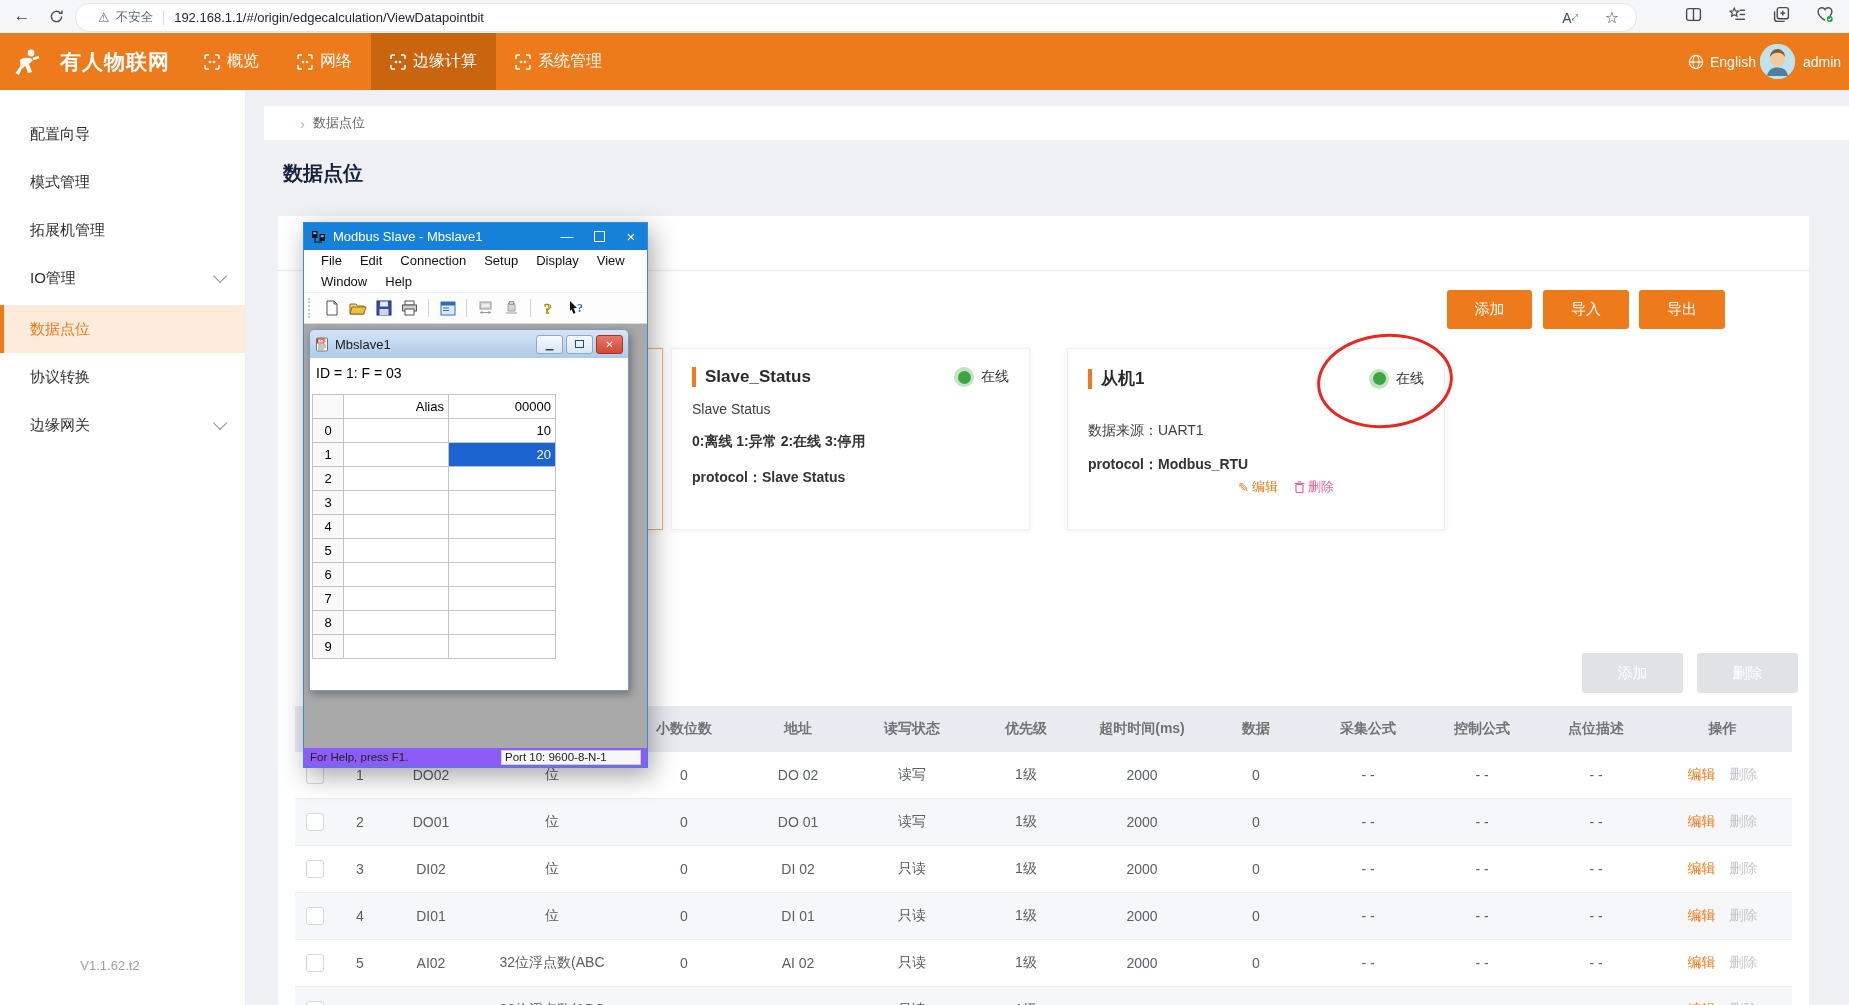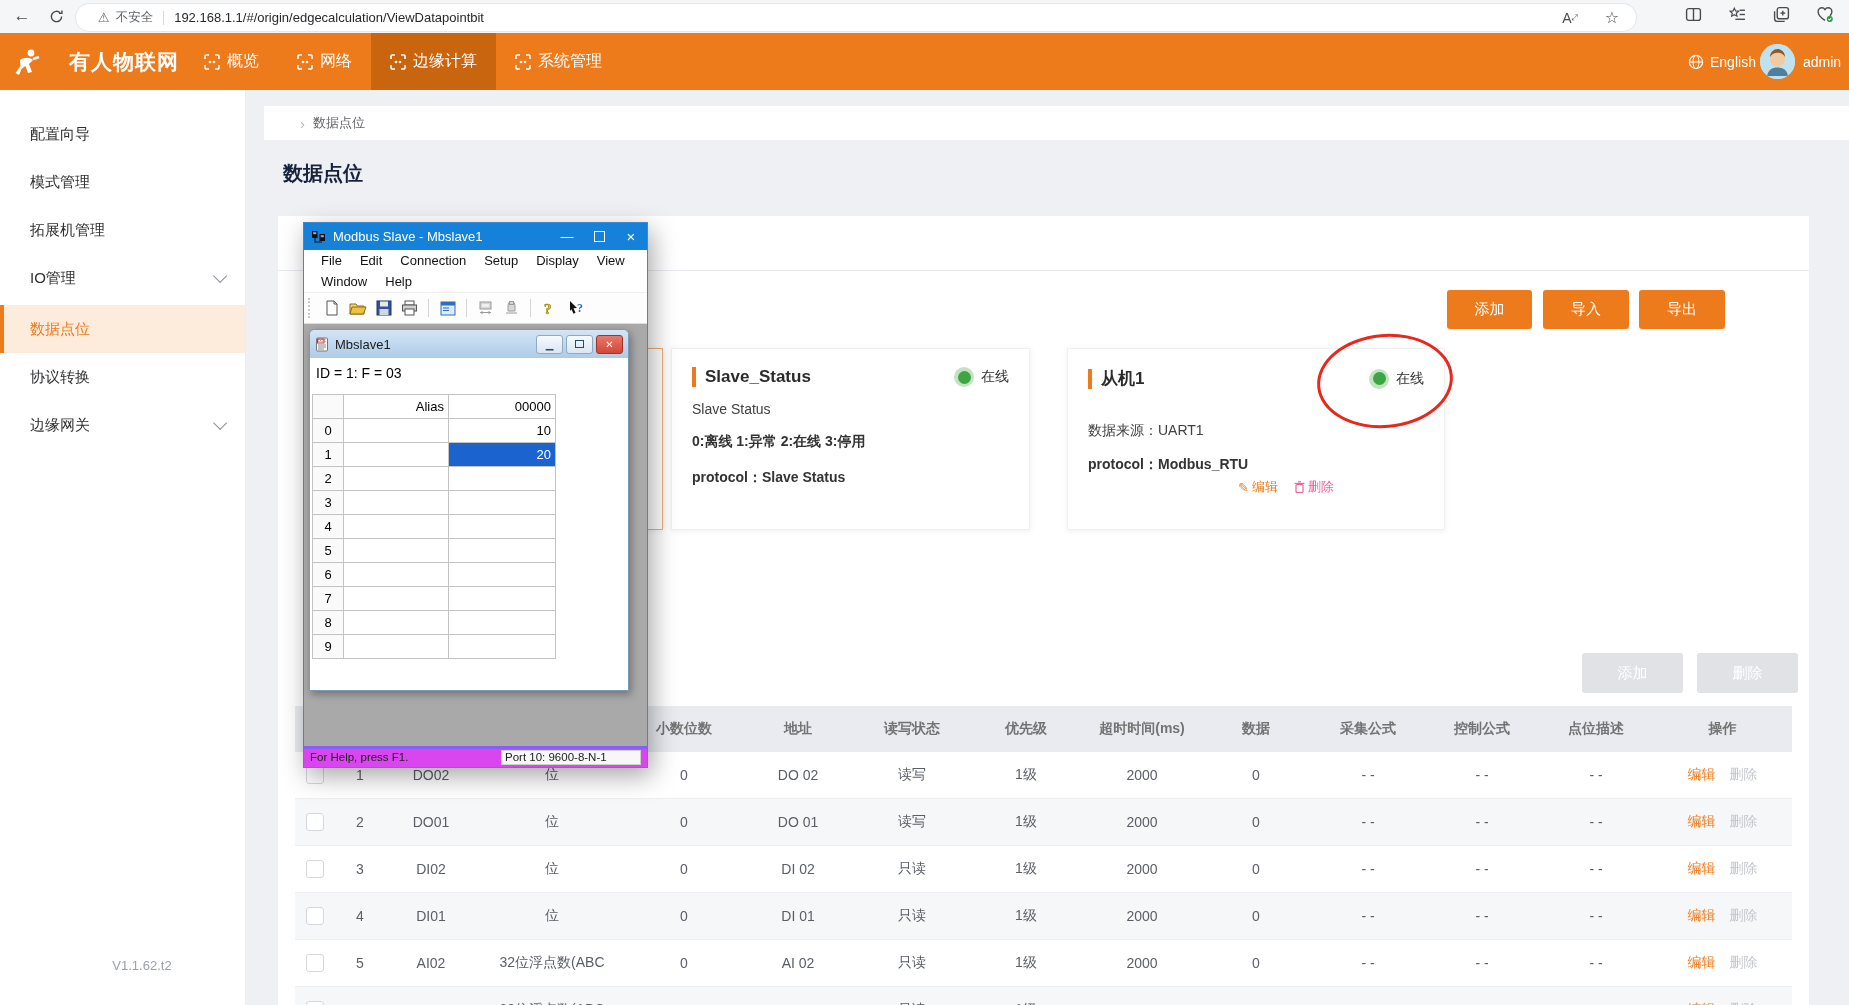--- a/index.html
+++ b/index.html
@@ -15,35 +15,35 @@
   .url-pill{position:absolute;left:75px;top:3px;width:1560px;height:27px;background:#ffffff;border:1px solid #e4e6ea;border-radius:14px;display:flex;align-items:center;}
   .url-pill .warn{font-size:13px;color:#5f6368;margin-left:22px;}
   .url-pill .sec{font-size:12.5px;color:#5f6368;margin-left:6px;}
   .url-pill .div{width:1px;height:14px;background:#d8dadd;margin:0 10px;}
   .url-pill .url{font-size:13px;color:#26282b;}
   .pill-right{position:absolute;right:14px;top:0;height:27px;display:flex;align-items:center;gap:22px;color:#474b50;}
   .bico{width:20px;height:20px;display:inline-flex;align-items:center;justify-content:center;cursor:pointer;}
   .right-icons{position:absolute;right:14px;top:4px;display:flex;gap:24px;color:#474b50;}
   
   .app-header{position:absolute;left:0;top:33px;width:1849px;height:57px;background:var(--accent);color:#fff;}
-  .brand{position:absolute;left:12px;top:0;height:57px;display:flex;align-items:center;gap:25px;}
+  .brand{position:absolute;left:12px;top:0;height:57px;display:flex;align-items:center;gap:16px;}
   .brand-text{font-size:21px;font-weight:bold;letter-spacing:1px;}
   .top-nav{position:absolute;left:185px;top:0;height:57px;display:flex;}
   .nav-item{height:57px;display:flex;align-items:center;gap:7px;padding:0 19px;font-size:16px;cursor:pointer;}
   .nav-item.active{background:var(--accent-dark);}
   .lang{position:absolute;left:1688px;top:0;height:57px;display:flex;align-items:center;gap:6px;font-size:14px;cursor:pointer;}
   .avatar{position:absolute;left:1760px;top:11px;width:35px;height:35px;border-radius:50%;overflow:hidden;background:#bfe2ee;cursor:pointer;}
   .username{position:absolute;left:1803px;top:0;height:57px;display:flex;align-items:center;font-size:14px;width:46px;overflow:hidden;}
   
   .sidebar{position:absolute;left:0;top:90px;width:245px;height:915px;background:#ffffff;border-right:1px solid #ebedf0;}
   .side-item{position:absolute;left:0;width:245px;height:48px;display:flex;align-items:center;font-size:15px;color:#303133;padding-left:30px;box-sizing:border-box;cursor:pointer;}
   .side-item .chev{position:absolute;right:22px;width:9px;height:9px;border-right:1.5px solid #8a8f99;border-bottom:1.5px solid #8a8f99;transform:rotate(45deg) translateY(-3px);}
   .side-item.active{background:#fdebdc;color:var(--accent);}
   .side-item.active::before{content:"";position:absolute;left:0;top:0;width:4px;height:48px;background:var(--accent);}
-  .version{position:absolute;left:0;top:868px;width:220px;text-align:center;font-size:13px;color:#9aa0a8;margin-left:32px;}
+  .version{position:absolute;left:0;top:868px;width:220px;text-align:center;font-size:13px;color:#9aa0a8;}
   
   .breadcrumb-bar{position:absolute;left:264px;top:106px;width:1585px;height:34px;background:#fff;display:flex;align-items:center;}
   .breadcrumb-bar .sep{color:#b4b8bf;font-size:15px;margin-left:36px;margin-right:8px;}
   .breadcrumb-bar .crumb{font-size:13px;color:#606266;}
   .page-title{position:absolute;left:283px;top:160px;font-size:20px;font-weight:bold;color:#17233d;}
   .panel{position:absolute;left:278px;top:216px;width:1531px;height:789px;background:#fff;}
   .panel-divider{position:absolute;left:0;top:54px;width:1531px;height:1px;background:#e8eaf0;}
   .btn-orange{position:absolute;height:39px;background:var(--accent);color:#fff;font-size:15px;border:none;border-radius:3px;display:flex;align-items:center;justify-content:center;cursor:pointer;font-family:inherit;}
   .btn-gray{position:absolute;height:40px;background:#e1e2e6;color:#fff;font-size:15px;border:none;border-radius:3px;display:flex;align-items:center;justify-content:center;cursor:pointer;font-family:inherit;}
   
@@ -76,21 +76,21 @@
   .mb-title{height:27px;background:var(--title-blue);display:flex;align-items:center;color:#fff;font-size:13px;padding-left:7px;gap:7px;flex:none;}
   .mb-controls{margin-left:auto;display:flex;height:100%;}
   .mb-ctl{width:32px;height:100%;display:flex;align-items:center;justify-content:center;font-size:13px;cursor:pointer;}
   .mb-menu{background:#fff;font-size:13px;color:#111;display:flex;align-items:center;height:21px;padding-left:8px;gap:0;flex:none;}
   .mb-menu span{padding:0 9px;cursor:pointer;}
   .mb-toolbar{height:30px;background:#fdfdfd;border-top:1px solid #eee;border-bottom:1px solid #dcdcdc;display:flex;align-items:center;padding-left:4px;gap:5px;flex:none;}
   .tb-grip{width:4px;height:20px;border-left:2px dotted #c9c9c9;margin-right:2px;}
   .tb-sep{width:1px;height:18px;background:#d4d4d4;margin:0 3px;}
   .tb-btn{width:21px;height:21px;display:flex;align-items:center;justify-content:center;cursor:pointer;}
   .mb-client{flex:1;background:#a9a9a9;position:relative;}
-  .mb-status{height:18px;background:#d946ef;border-top:3px solid #8b5cf6;position:relative;font-size:11.5px;color:#222;flex:none;}
+  .mb-status{height:18px;background:#8b5cf6;border-top:1px solid #8b5cf6;position:relative;font-size:11.5px;color:#222;flex:none;}
   .mb-status .sl{position:absolute;left:6px;top:2px;}
   .mb-status .sr{position:absolute;right:6px;top:1px;width:132px;height:13px;border:1px solid #cfcfcf;background:#f7f7f7;text-align:left;padding:0 3px;}
   
   .doc-win{position:absolute;left:5px;top:5px;width:320px;height:362px;background:#fff;border:1px solid #7c99b5;border-radius:6px 6px 0 0;box-shadow:2px 3px 8px rgba(0,0,0,.35);box-sizing:border-box;display:flex;flex-direction:column;}
   .doc-title{height:28px;background:linear-gradient(#d3e5f6,#aecbe7);border-radius:5px 5px 0 0;display:flex;align-items:center;padding:0 5px;gap:6px;font-size:13px;color:#1b1b1b;flex:none;}
   .doc-controls{margin-left:auto;display:flex;gap:3px;}
   .doc-btn{width:25px;height:17px;border:1px solid #8fa9c2;border-radius:3px;background:linear-gradient(#f6fafd,#d9e6f3);display:flex;align-items:center;justify-content:center;font-size:10px;color:#2c4a66;cursor:pointer;}
   .doc-btn.close{background:linear-gradient(#e8796b,#d14836);border-color:#a33325;color:#fff;font-weight:bold;}
   .doc-body{flex:1;background:#fff;position:relative;font-size:14px;color:#000;}
   .id-line{position:absolute;left:6px;top:7px;}

